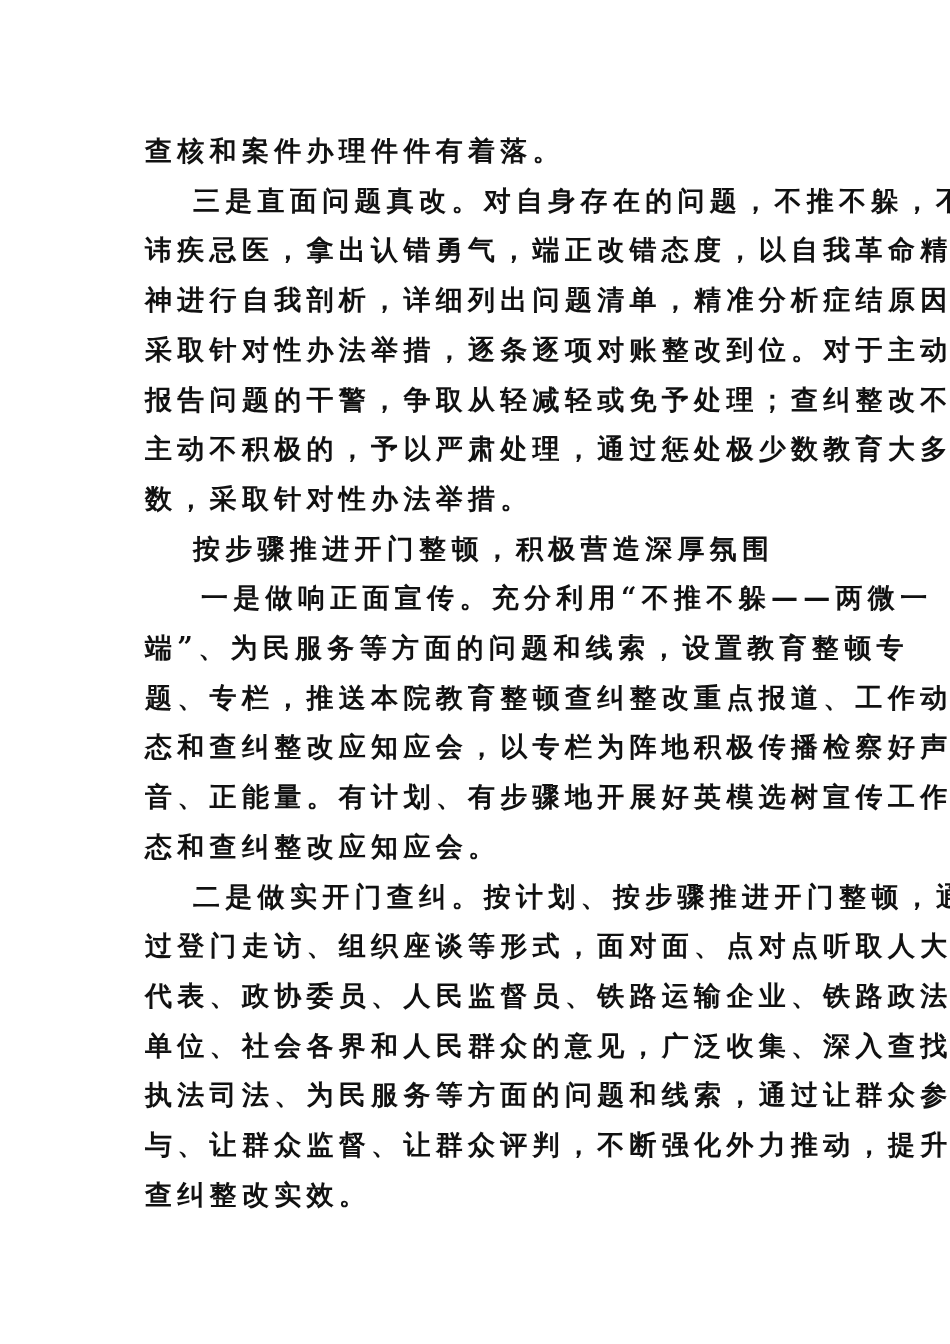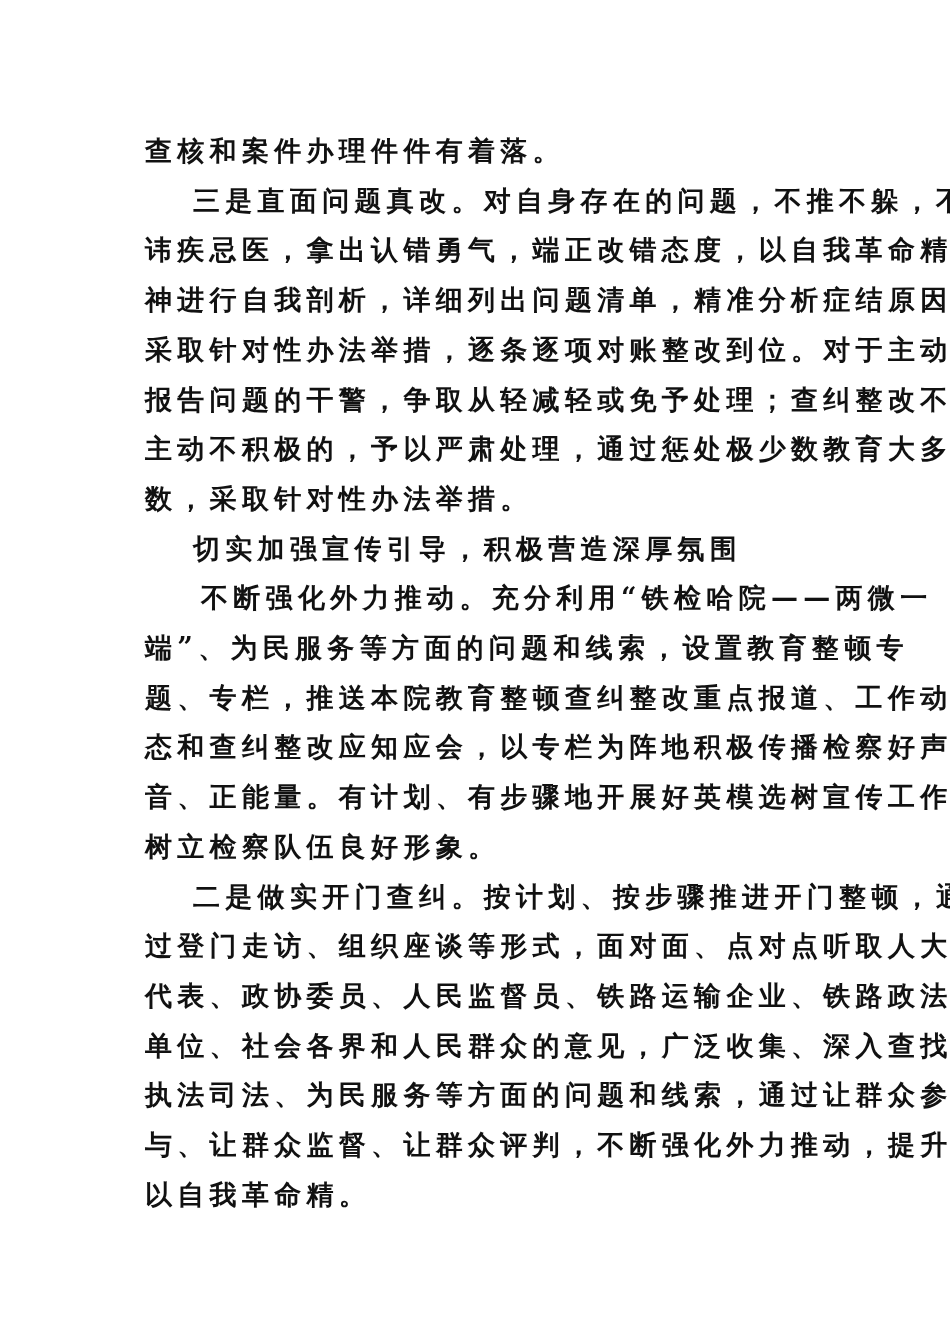--- a/index.html
+++ b/index.html
@@ -37,27 +37,27 @@
 
 <div class="page">
   <div class="line" style="top:0px;left:0px">查核和案件办理件件有着落。</div>
   <div class="line" style="top:49.7px;left:48px">三是直面问题真改。对自身存在的问题，不推不躲，不</div>
   <div class="line" style="top:99.4px;left:0px">讳疾忌医，拿出认错勇气，端正改错态度，以自我革命精</div>
   <div class="line" style="top:149.1px;left:0px">神进行自我剖析，详细列出问题清单，精准分析症结原因</div>
   <div class="line" style="top:198.8px;left:0px">采取针对性办法举措，逐条逐项对账整改到位。对于主动</div>
   <div class="line" style="top:248.5px;left:0px">报告问题的干警，争取从轻减轻或免予处理；查纠整改不</div>
   <div class="line" style="top:298.2px;left:0px">主动不积极的，予以严肃处理，通过惩处极少数教育大多</div>
   <div class="line" style="top:347.9px;left:0px">数，采取针对性办法举措。</div>
-  <div class="line" style="top:397.6px;left:48px">切实加强宣传引导，积极营造深厚氛围</div>
-  <div class="line" style="top:447.3px;left:56px">不断强化外力推动。充分利用“铁检哈院——两微一</div>
+  <div class="line" style="top:397.6px;left:48px">按步骤推进开门整顿，积极营造深厚氛围</div>
+  <div class="line" style="top:447.3px;left:56px">一是做响正面宣传。充分利用“不推不躲——两微一</div>
   <div class="line" style="top:497.0px;left:0px">端”、为民服务等方面的问题和线索，设置教育整顿专</div>
   <div class="line" style="top:546.7px;left:0px">题、专栏，推送本院教育整顿查纠整改重点报道、工作动</div>
   <div class="line" style="top:596.4px;left:0px">态和查纠整改应知应会，以专栏为阵地积极传播检察好声</div>
   <div class="line" style="top:646.1px;left:0px">音、正能量。有计划、有步骤地开展好英模选树宣传工作</div>
-  <div class="line" style="top:695.8px;left:0px">树立检察队伍良好形象。</div>
+  <div class="line" style="top:695.8px;left:0px">态和查纠整改应知应会。</div>
   <div class="line" style="top:745.5px;left:48px">二是做实开门查纠。按计划、按步骤推进开门整顿，通</div>
   <div class="line" style="top:795.2px;left:0px">过登门走访、组织座谈等形式，面对面、点对点听取人大</div>
   <div class="line" style="top:844.9px;left:0px">代表、政协委员、人民监督员、铁路运输企业、铁路政法</div>
   <div class="line" style="top:894.6px;left:0px">单位、社会各界和人民群众的意见，广泛收集、深入查找</div>
   <div class="line" style="top:944.3px;left:0px">执法司法、为民服务等方面的问题和线索，通过让群众参</div>
   <div class="line" style="top:994.0px;left:0px">与、让群众监督、让群众评判，不断强化外力推动，提升</div>
-  <div class="line" style="top:1043.7px;left:0px">以自我革命精。</div>
+  <div class="line" style="top:1043.7px;left:0px">查纠整改实效。</div>
 </div>
 
 </body></html>

